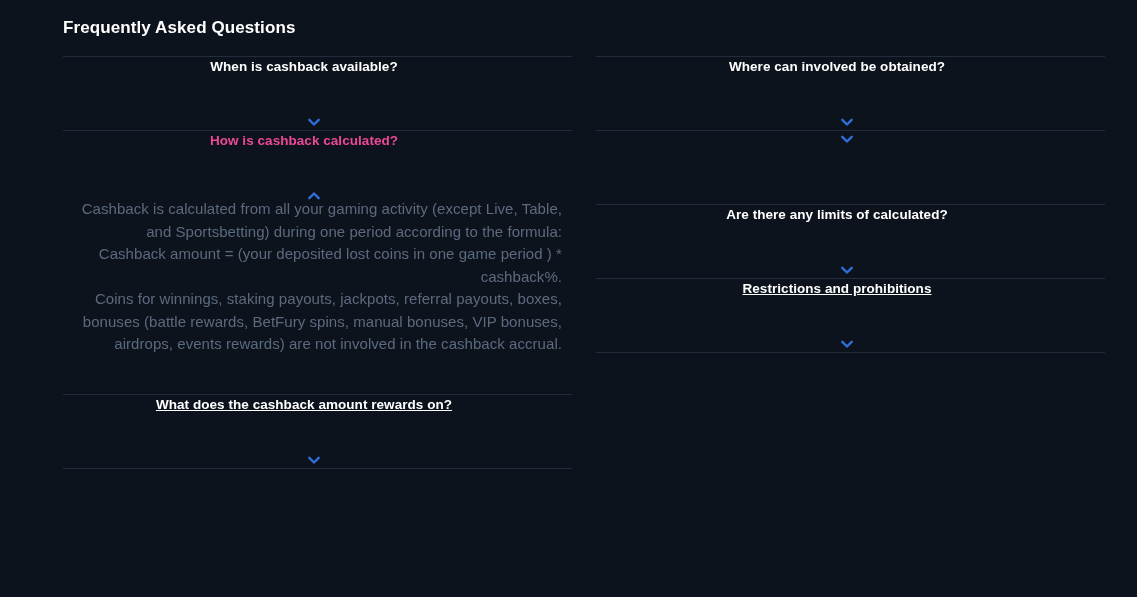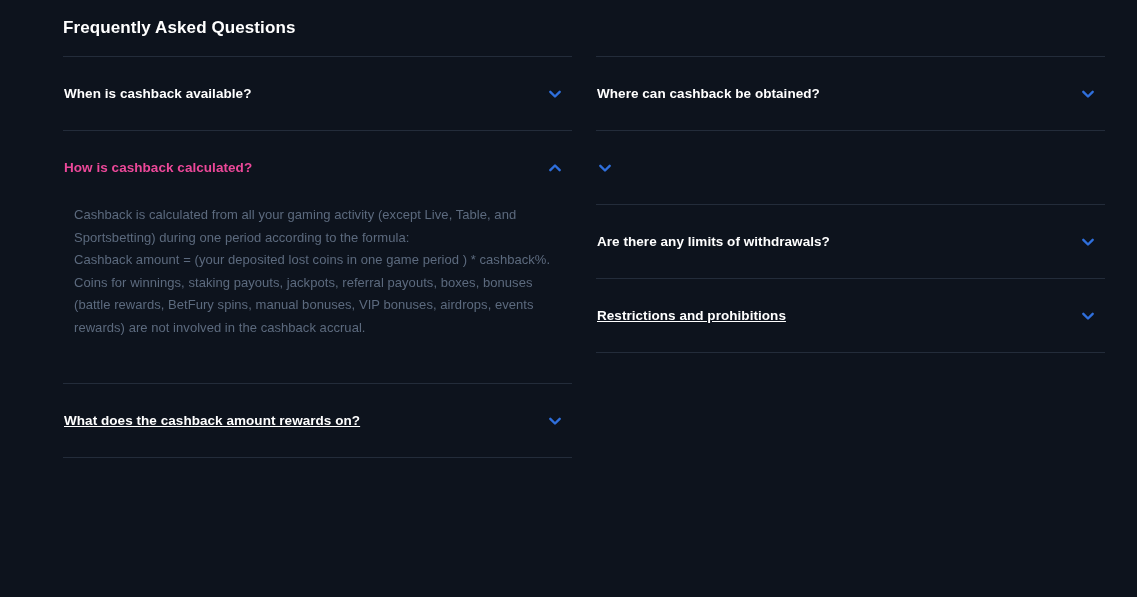--- a/index.html
+++ b/index.html
@@ -15,20 +15,21 @@
     font-family: "Liberation Sans", sans-serif;
     color: #ffffff;
     overflow: hidden;
   }
 
   .page {
     position: relative;
     width: 1047px;
     height: 597px;
     background: #0d131d;
+    text-align: right;
   }
 
   .faq-title {
     position: absolute;
     left: 63px;
     top: 16px;
     font-size: 17px;
     font-weight: bold;
     letter-spacing: 0.1px;
     color: #ffffff;
@@ -60,20 +61,21 @@
 
   .faq-head {
     position: relative;
     display: flex;
     align-items: center;
     justify-content: space-between;
     min-height: 73px;
     padding: 0 8px 0 1px;
     cursor: pointer;
     user-select: none;
+    flex-direction: column;
   }
 
   .faq-q {
     font-size: 13.5px;
     font-weight: bold;
     color: #ffffff;
     line-height: 19px;
     letter-spacing: 0.05px;
     padding-right: 20px;
   }
@@ -98,26 +100,26 @@
     stroke-linejoin: round;
     fill: none;
   }
   .faq-item.open .chev path { stroke: #2f6fdc; }
 
   .faq-body {
     padding: 0 6px 34px 1px;
     margin-top: -10px;
   }
   .faq-answer {
-    font-size: 13px;
+    font-size: 15px;
     line-height: 22.5px;
     color: #5c6a7e;
     letter-spacing: 0.05px;
     white-space: pre-line;
-    margin: 10px;
+    margin: 4px;
   }
 </style>
 </head>
 <body>
 
 <div class="page">
 
   <div class="faq-title">Frequently Asked Questions</div>
 
   <div class="columns">
@@ -156,40 +158,40 @@
                 <path d="M3.3 5.8 L8 10.5 L12.7 5.8"></path>
               </svg>
             </span>
           </div>
         </div>
       </div>
 
     <div class="faq-column" id="right-column">
         <div class="faq-item collapsed">
           <div class="faq-head">
-            <div class="faq-q">Where can cashback be obtained?</div>
-            <span class="chev">
-              <svg viewBox="0 0 16 16" width="16" height="16">
-                <path d="M3.3 5.8 L8 10.5 L12.7 5.8"></path>
-              </svg>
-            </span>
-          </div>
-        </div>
-        <div class="faq-item collapsed">
-          <div class="faq-head">
-            <span class="chev">
-              <svg viewBox="0 0 16 16" width="16" height="16">
-                <path d="M3.3 5.8 L8 10.5 L12.7 5.8"></path>
-              </svg>
-            </span>
-          </div>
-        </div>
-        <div class="faq-item collapsed">
-          <div class="faq-head">
-            <div class="faq-q">Are there any limits of withdrawals?</div>
+            <div class="faq-q">Where can involved be obtained?</div>
+            <span class="chev">
+              <svg viewBox="0 0 16 16" width="16" height="16">
+                <path d="M3.3 5.8 L8 10.5 L12.7 5.8"></path>
+              </svg>
+            </span>
+          </div>
+        </div>
+        <div class="faq-item collapsed">
+          <div class="faq-head">
+            <span class="chev">
+              <svg viewBox="0 0 16 16" width="16" height="16">
+                <path d="M3.3 5.8 L8 10.5 L12.7 5.8"></path>
+              </svg>
+            </span>
+          </div>
+        </div>
+        <div class="faq-item collapsed">
+          <div class="faq-head">
+            <div class="faq-q">Are there any limits of calculated?</div>
             <span class="chev">
               <svg viewBox="0 0 16 16" width="16" height="16">
                 <path d="M3.3 5.8 L8 10.5 L12.7 5.8"></path>
               </svg>
             </span>
           </div>
         </div>
         <div class="faq-item collapsed">
           <div class="faq-head">
             <div class="faq-q">Restrictions and prohibitions</div>

